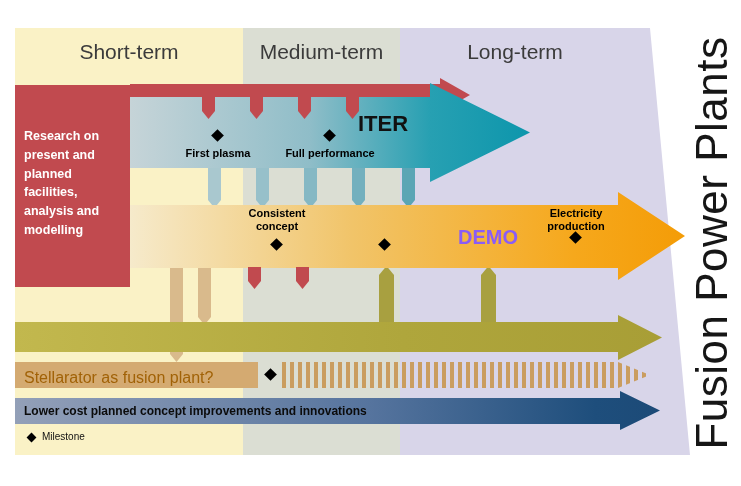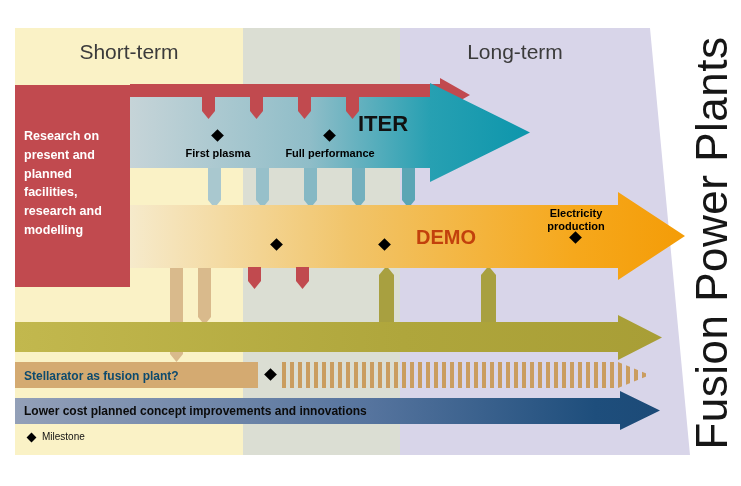--- a/index.html
+++ b/index.html
@@ -39,22 +39,22 @@
   
   .drip{width:13px;height:42px;z-index:1;
     clip-path:polygon(0 0,100% 0,100% 34px,50% 100%,0 34px);top:166px;}
   .drip-1{left:208px;background:#A9C8CF;} .drip-2{left:256px;background:#97C0CA;}
   .drip-3{left:304px;background:#85B8C4;} .drip-4{left:352px;background:#73B0BE;}
   .drip-5{left:402px;background:#5BA5B5;}
   
   .demo-arrow{left:130px;top:192px;width:555px;height:88px;z-index:3;
     background:linear-gradient(90deg,#F6EACB 0%,#F1C469 40%,#F6A81C 80%,#F49C07 100%);
     clip-path:polygon(0 13px,488px 13px,488px 0,100% 50%,488px 100%,488px 76px,0 76px);}
-  .demo-label{left:416px;top:226px;width:80px;font-weight:bold;
-    font-size:20px;color:#c2410c;z-index:6;}
+  .demo-label{left:448px;top:226px;width:80px;text-align:center;font-weight:bold;
+    font-size:20px;color:#8b5cf6;z-index:6;}
   
   .tooth-b1{left:248px;top:267px;} .tooth-b2{left:296px;top:267px;}
   
   .tan-drip-long{left:170px;top:267px;width:13px;height:95px;background:#D9BA8C;z-index:1;
     clip-path:polygon(0 0,100% 0,100% 87px,50% 100%,0 87px);}
   .tan-drip-short{left:198px;top:267px;width:13px;height:58px;background:#D9BA8C;z-index:1;
     clip-path:polygon(0 0,100% 0,100% 50px,50% 100%,0 50px);}
   
   .up-arrow{width:15px;height:56px;background:#A8A040;z-index:2;top:266px;
     clip-path:polygon(50% 0,100% 9px,100% 100%,0 100%,0 9px);}
@@ -63,21 +63,21 @@
   .olive-arrow{left:15px;top:315px;width:647px;height:45px;z-index:3;
     background:linear-gradient(90deg,#C2B84E 0%,#AFA63C 60%,#A89E36 100%);
     clip-path:polygon(0 7px,603px 7px,603px 0,100% 50%,603px 100%,603px 37px,0 37px);}
   .olive-label{left:128px;top:330px;font-weight:bold;font-size:12.5px;color:#111;
     white-space:nowrap;z-index:6;}
   
   .stell-solid{left:15px;top:362px;width:243px;height:26px;background:#D4AA71;z-index:3;}
   .stell-striped{left:282px;top:362px;width:368px;height:26px;z-index:3;
     background:repeating-linear-gradient(90deg,#CA9D5F 0 4px,rgba(0,0,0,0) 4px 8px);
     clip-path:polygon(0 0,336px 0,100% 50%,336px 100%,0 100%);}
-  .stell-label{left:24px;top:369px;font-weight:bold;font-size:12px;color:#0c4a6e;
+  .stell-label{left:24px;top:369px;font-weight:normal;font-size:16px;color:#a16207;
     white-space:nowrap;z-index:6;}
   
   .navy-arrow{left:15px;top:391px;width:645px;height:39px;z-index:3;
     background:linear-gradient(90deg,#93A0B8 0%,#56749E 55%,#1E4E7C 90%,#1C4A77 100%);
     clip-path:polygon(0 7px,605px 7px,605px 0,100% 50%,605px 100%,605px 33px,0 33px);}
   .navy-label{left:24px;top:404px;font-weight:bold;font-size:12px;color:#0b0b0b;
     white-space:nowrap;z-index:6;}
   
   .diamond{width:9px;height:9px;background:#000;transform:rotate(45deg);z-index:6;}
   .ms-label{font-weight:bold;font-size:11px;line-height:1.15;color:#000;
@@ -100,25 +100,26 @@
 </head>
 <body>
 
 <div id="stage">
 
   <div class="abs col col-short"></div>
   <div class="abs col col-medium"></div>
   <div class="abs col col-long"></div>
 
   <div class="abs col-header hdr-short">Short-term</div>
+  <div class="abs col-header hdr-medium">Medium-term</div>
   <div class="abs col-header hdr-long">Long-term</div>
 
   <div class="abs red-band-arrow"></div>
   <div class="abs red-block"></div>
-  <div class="abs red-block-label">Research on present and planned facilities, research and modelling</div>
+  <div class="abs red-block-label">Research on present and planned facilities, analysis and modelling</div>
   <div class="abs tooth tooth-t1"></div>
   <div class="abs tooth tooth-t2"></div>
   <div class="abs tooth tooth-t3"></div>
   <div class="abs tooth tooth-t4"></div>
   <div class="abs tooth tooth-b1"></div>
   <div class="abs tooth tooth-b2"></div>
 
   <div class="abs iter-arrow"></div>
   <div class="abs iter-label">ITER</div>
   <div class="abs diamond ms-fp-d"></div>
@@ -132,20 +133,21 @@
   <div class="abs drip drip-4"></div>
   <div class="abs drip drip-5"></div>
 
   <div class="abs tan-drip-long"></div>
   <div class="abs tan-drip-short"></div>
   <div class="abs up-arrow up-1"></div>
   <div class="abs up-arrow up-2"></div>
 
   <div class="abs demo-arrow"></div>
   <div class="abs demo-label">DEMO</div>
+  <div class="abs ms-label ms-cc-l">Consistent concept</div>
   <div class="abs diamond ms-cc-d"></div>
   <div class="abs diamond ms-co-d"></div>
   <div class="abs ms-label ms-ep-l">Electricity production</div>
   <div class="abs diamond ms-ep-d"></div>
 
   <div class="abs olive-arrow"></div>
 
   <div class="abs stell-solid"></div>
   <div class="abs stell-striped"></div>
   <div class="abs stell-label">Stellarator as fusion plant?</div>

